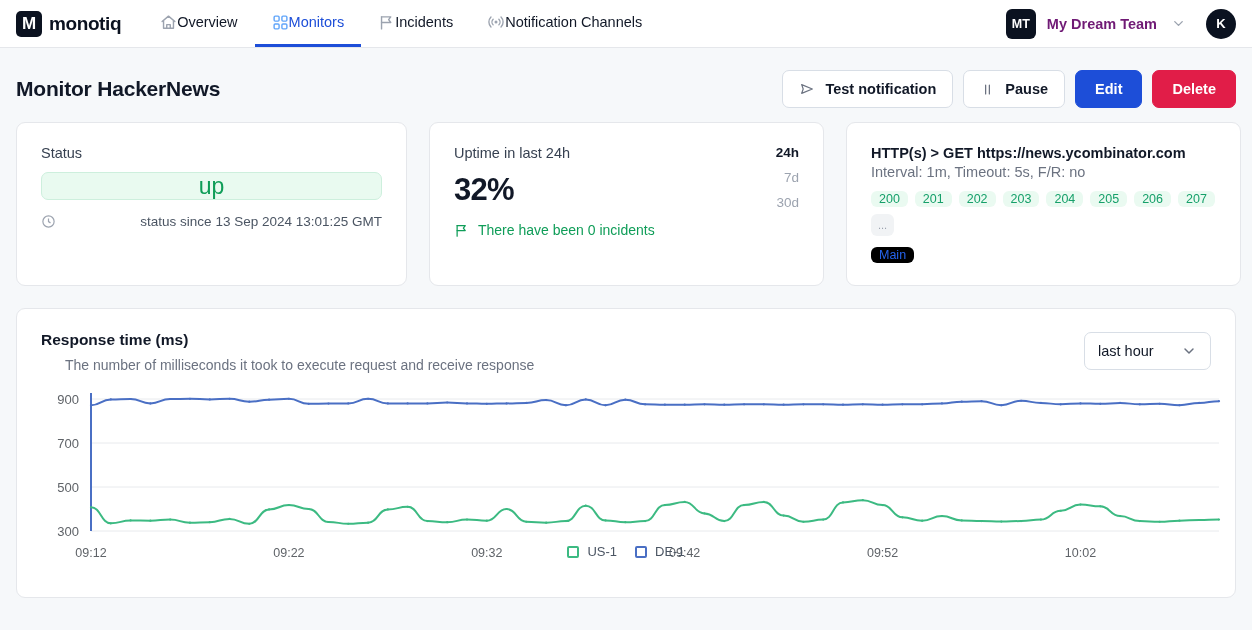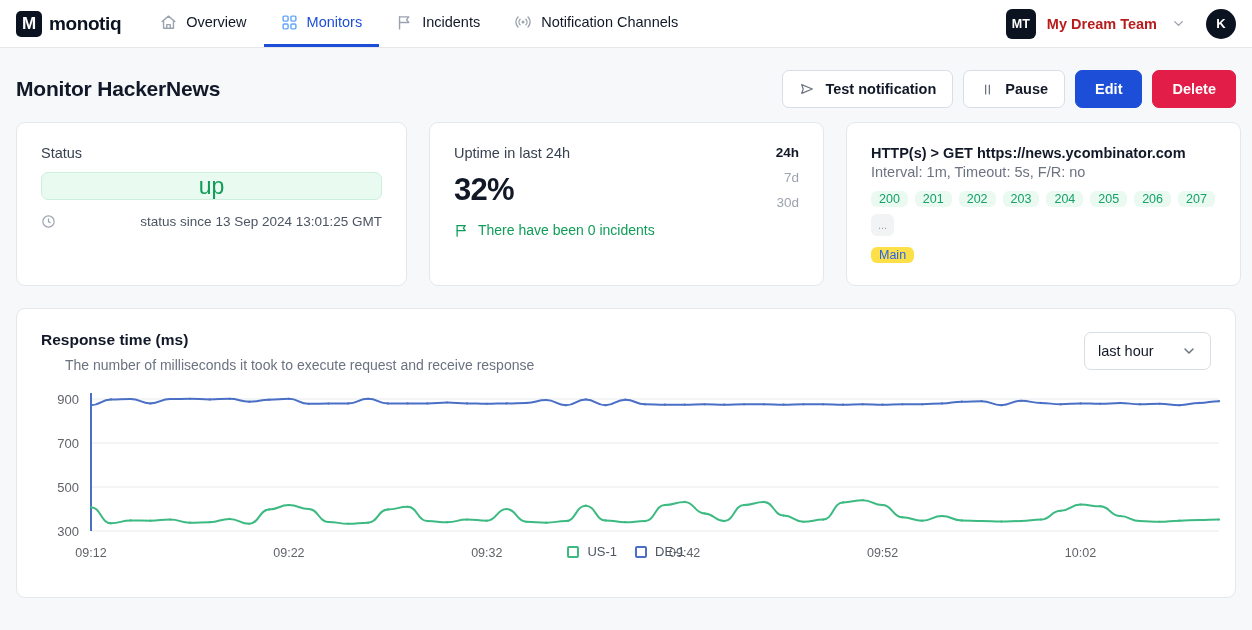--- a/index.html
+++ b/index.html
@@ -26,39 +26,39 @@
     width: 26px; height: 26px; border-radius: 5px;
     background: #0b1220; color: #fff;
     font-size: 17px; font-weight: bold;
     display: flex; align-items: center; justify-content: center;
     font-family: "Liberation Sans", sans-serif;
   }
   .brand-word { font-size: 19px; font-weight: bold; letter-spacing: -0.4px; color: #0b1220; }
 
   .nav-links { display: flex; align-items: stretch; }
   .nav-item {
-    display: flex; align-items: center; gap: 9px;
+    display: flex; align-items: center; 
     padding: 0 17px;
     font-size: 14.5px; color: #111827;
     cursor: pointer; position: relative;
     border-bottom: 3px solid transparent;
   }
   .nav-item.active { color: #1d4ed8; border-bottom-color: #1d4ed8; }
   .nav-item .ico { display: flex; align-items: center; color: #9ca3af; }
   .nav-item.active .ico { color: #60a5fa; }
 
   .nav-right { margin-left: auto; display: flex; align-items: center; gap: 12px; }
   .team-chip { display: flex; align-items: center; }
   .team-badge {
     width: 30px; height: 30px; border-radius: 6px;
     background: #0b1220; color: #fff;
     font-size: 12.5px; font-weight: bold;
     display: flex; align-items: center; justify-content: center;
   }
-  .team-name { font-size: 14.5px; font-weight: bold; margin-left: 11px; color: #b91c1c; }
+  .team-name { font-size: 14.5px; font-weight: bold; margin-left: 11px; color: #701a75; }
   .chev { margin-left: 14px; color: #9ca3af; display: flex; }
   .avatar {
     width: 30px; height: 30px; border-radius: 50%;
     background: #0b1220; color: #fff;
     font-size: 13px; font-weight: bold;
     display: flex; align-items: center; justify-content: center;
     margin-left: 8px; cursor: pointer;
   }
 
   
@@ -120,21 +120,21 @@
 
   .http-title { font-size: 14.5px; font-weight: bold; color: #111827; }
   .http-sub { font-size: 14.5px; color: #6b7280; margin-top: 3px; }
   .codes { display: flex; flex-wrap: wrap; gap: 7px; margin-top: 11px; }
   .code-chip {
     background: #eafaf1; color: #16a06a;
     border-radius: 6px; padding: 0 8px;
     font-size: 12.5px; line-height: 16px;
   }
   .code-chip.more { background: #f1f3f5; color: #9ca3af; font-size: 11px; padding: 3px 7px; }
-  .code-chip.main { background: #fde047; color: #2563eb; }
+  .code-chip.main { background: #000000; color: #2563eb; }
 
   
   .panel {
     margin: 22px 16px 0 16px;
     background: #fff; border: 1px solid #e5e7eb; border-radius: 9px;
     height: 290px; position: relative;
   }
   .panel-head { padding: 22px 24px 0 24px; display: flex; align-items: flex-start; }
   .panel-title { font-size: 15.5px; font-weight: bold; }
   .panel-sub { font-size: 14px; color: #6b7280; margin-top: 8px; margin-left: 24px; }

